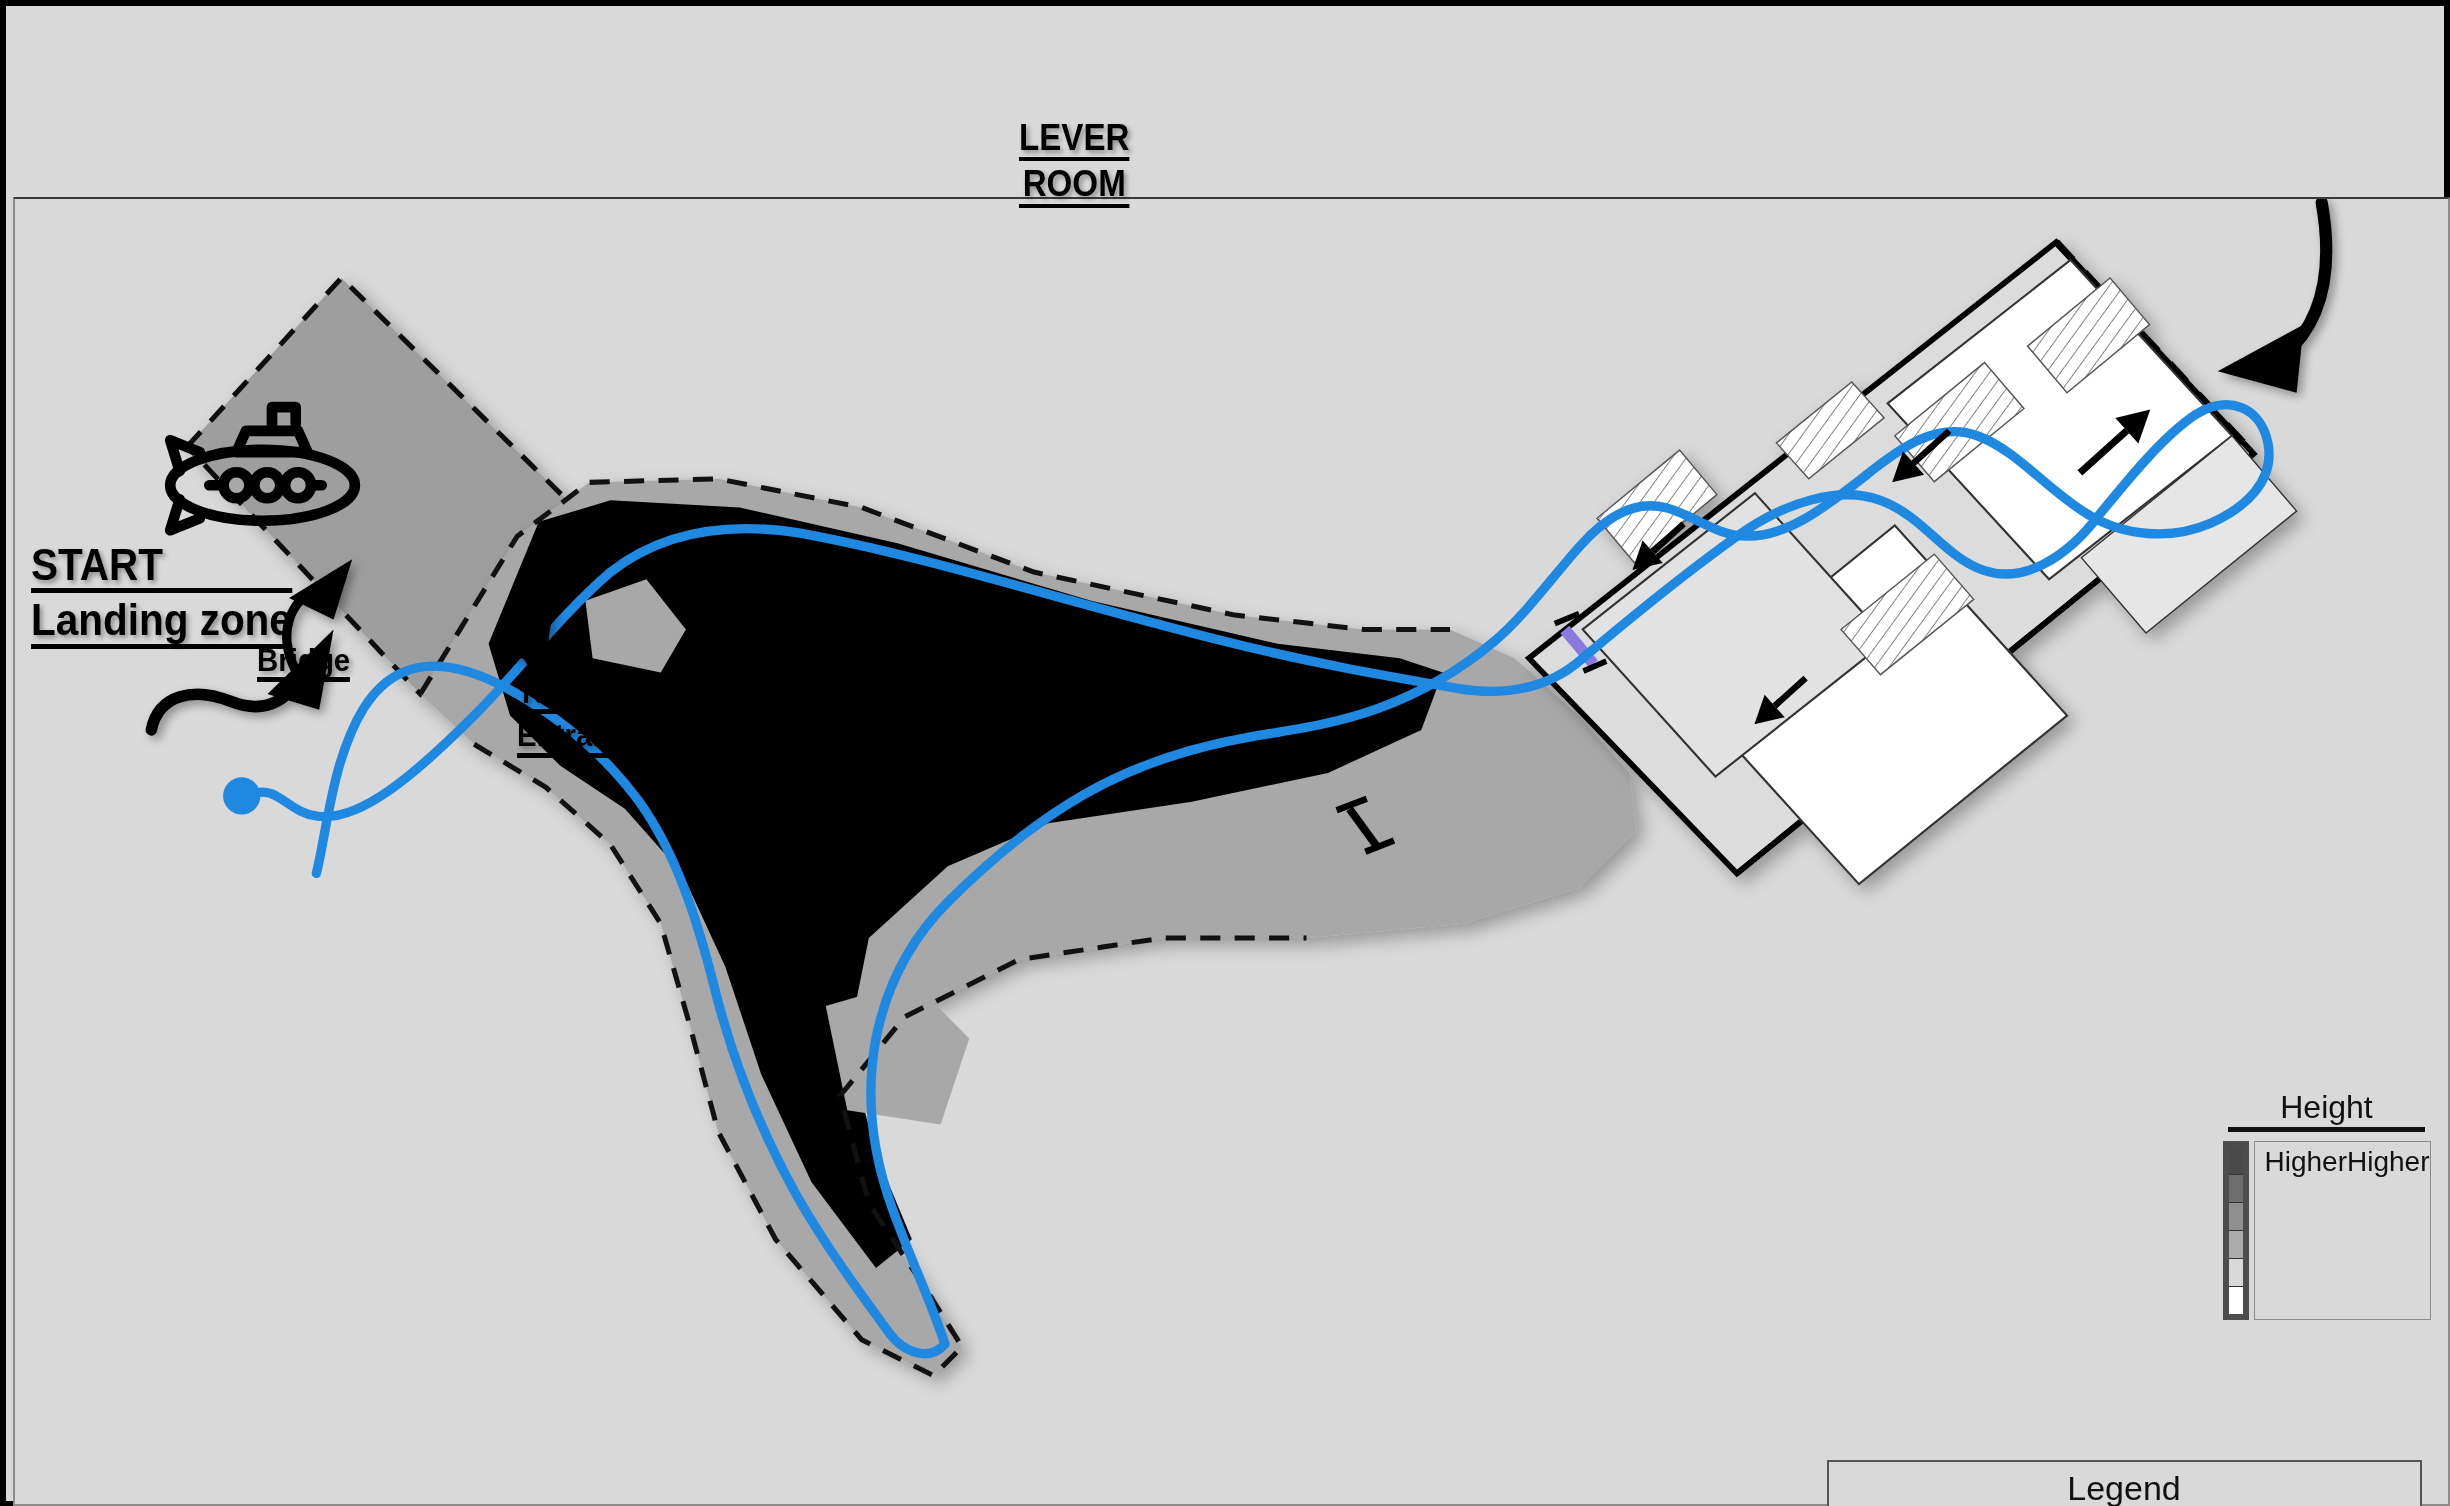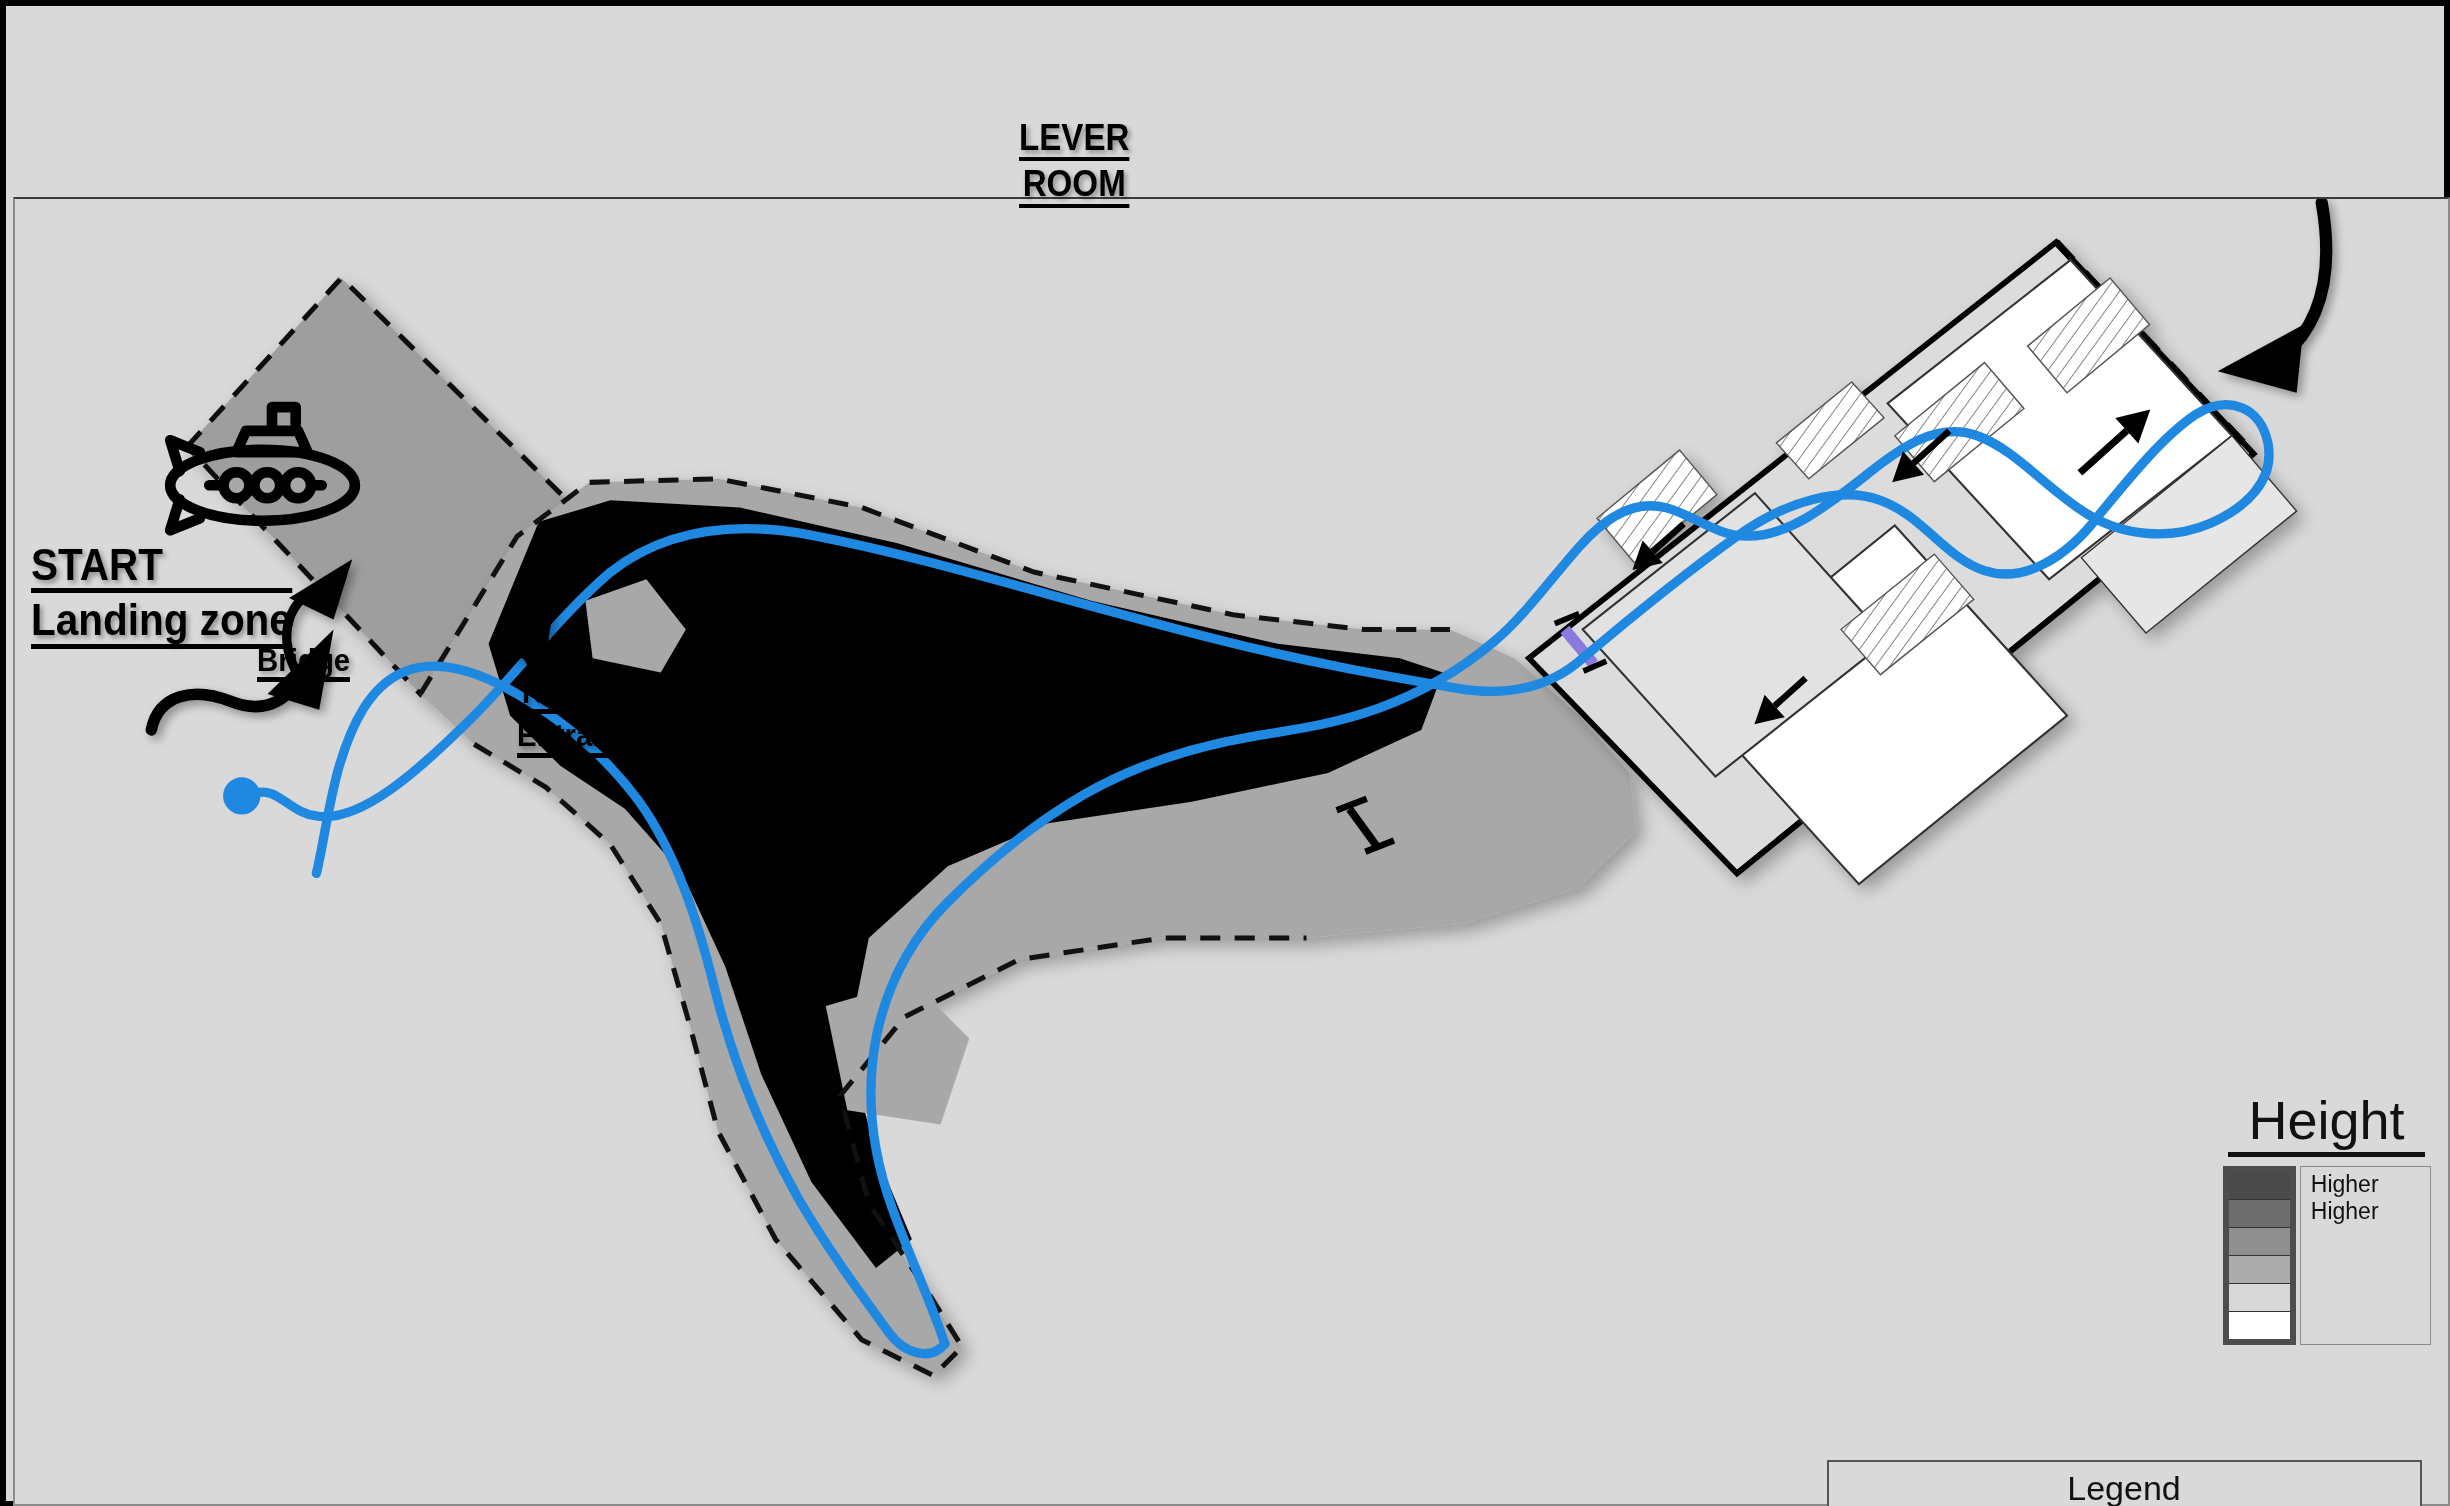--- a/index.html
+++ b/index.html
@@ -30,30 +30,30 @@
   .map-label span{display:block;border-bottom:5px solid #000;padding-bottom:1.4px;margin-bottom:5px;white-space:nowrap;}
   .map-label span:last-child{margin-bottom:0;}
   #label-start{left:16px;top:344px;font-size:44px;line-height:1.0;}
   #label-bridge{left:242px;top:445px;font-size:32px;line-height:1.0;}
   #label-temple{left:502px;top:477px;font-size:32px;line-height:1.0;}
   #label-lever{left:1004px;top:-79px;font-size:36px;line-height:1.0;text-align:center;}
   #label-lever span{border-bottom-width:4.3px;}
 
   
   #height-legend{position:absolute;left:2208px;top:890px;width:208px;}
-  #height-title{font-size:54px;color:#111;text-align:center;
+  #height-title{font-size:32px;color:#111;text-align:center;
                 border-bottom:5px solid #111;padding-bottom:1.4px;margin:0 5.7px 8.6px 5.7px;}
   #height-body{display:flex;align-items:stretch;height:179px;}
   #height-ramp{width:73px;border:6.5px solid #4d4d4d;box-sizing:border-box;
                display:flex;flex-direction:column;}
   #height-ramp div{flex:1;border-bottom:0.7px solid #333;}
   #height-ramp div:last-child{border-bottom:none;}
   #height-labels{flex:1;margin-left:4.3px;border:1.4px solid #8c8c8c;box-sizing:border-box;
-                 display:flex;flex-direction:column;
-                 padding:4.3px 0 4.3px 10px;font-size:23px;color:#111;}
+                 display:flex;flex-direction:row;
+                 padding:4.3px 0 4.3px 10px;font-size:28px;color:#111;}
 
   
   #legend{position:absolute;left:1812px;top:1261px;width:595px;}
   #legend-head{border:2.2px solid #555;box-sizing:border-box;height:56px;
                display:flex;align-items:center;justify-content:center;
                font-size:34px;color:#111;background:#d9d9d9;}
 </style>
 </head>
 <body>
 

